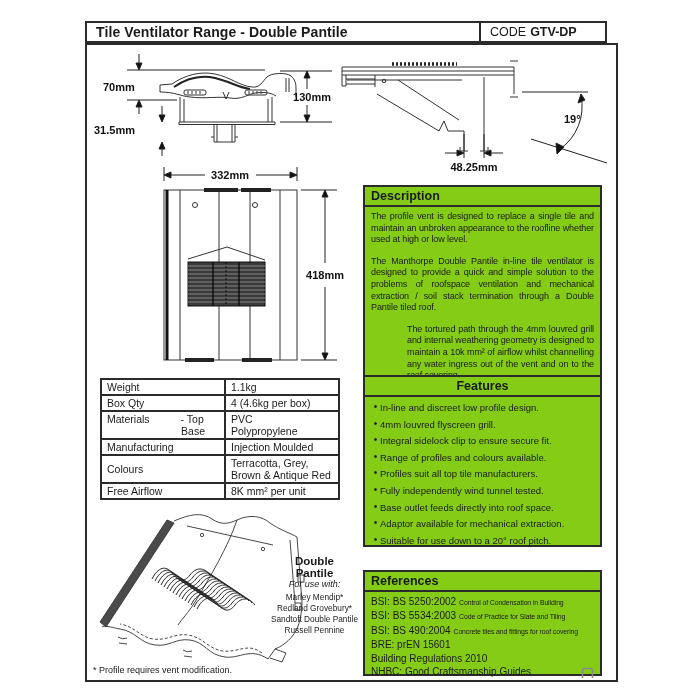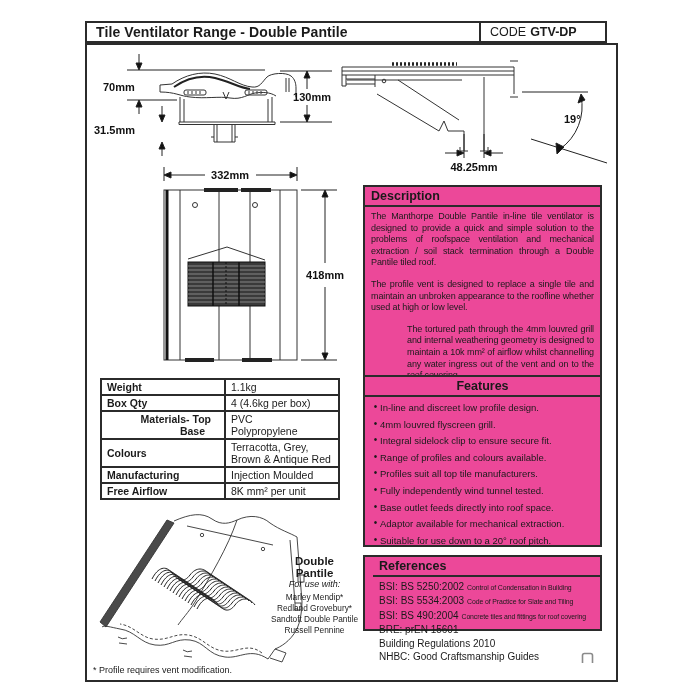--- a/index.html
+++ b/index.html
@@ -10,37 +10,37 @@
        display:flex;align-items:center;box-sizing:border-box;background:#fff;}
   .hdr-title{flex:1;padding-left:9px;font-weight:bold;font-size:14px;letter-spacing:0.1px;}
   .hdr-code{width:126px;height:100%;border-left:2px solid #2b2b2b;display:flex;align-items:center;
             padding-left:9px;font-size:12.5px;box-sizing:border-box;}
   .hdr-code b{margin-left:4px;}
   
   .mainbox{position:absolute;left:85px;top:43px;width:533px;height:639px;border:2px solid #2b2b2b;
            box-sizing:border-box;background:#fff;}
   .abs{position:absolute;}
   
-  .panel{position:absolute;left:276px;width:239px;border:2px solid #2b2b2b;box-sizing:border-box;background:#ec4899;}
+  .panel{position:absolute;left:276px;width:239px;border:2px solid #2b2b2b;box-sizing:border-box;background:#84cc16;}
   .panel-title{font-weight:bold;font-size:12.5px;padding:2px 6px 2px 6px;border-bottom:2px solid #2b2b2b;}
   .desc-body{padding:4px 6px 2px 6px;font-size:9px;line-height:11.6px;text-align:justify;letter-spacing:-0.1px;}
   .desc-body p{margin:0 0 10px 0;}
   .desc-body p:last-child{margin-bottom:0;margin-left:36px;}
   .feat-body{padding:5px 6px 2px 6px;}
   .feat{display:flex;align-items:flex-start;font-size:9.5px;line-height:11px;margin-bottom:5.6px;}
   .feat .blt{width:9px;font-size:10px;line-height:10px;}
   .ref-body{padding:3px 6px 2px 6px;position:relative;}
   .ref-line{white-space:nowrap;font-size:10px;line-height:13.4px;}
   .ref-line .det{font-size:6.9px;letter-spacing:-0.1px;margin-left:3px;}
   
   table.spec{position:absolute;left:13px;top:333px;width:240px;border-collapse:collapse;
              font-size:10.5px;table-layout:fixed;}
   table.spec td{border:2px solid #2b2b2b;padding:1px 5px;vertical-align:middle;background:#fff;}
-  table.spec td.lab{font-weight:bold;width:112px;}
-  .mat-line{display:flex;justify-content:flex-end;}
+  table.spec td.lab{font-weight:normal;width:112px;}
+  .mat-line{display:flex;justify-content:flex-start;gap:31px;}
   .mat-base{text-align:right;padding-right:14px;}
   
   .tilecap{position:absolute;left:180px;top:510px;width:95px;text-align:center;}
   .tilecap .nm{font-weight:bold;font-size:11.5px;line-height:12px;}
   .tilecap .fu{font-style:italic;font-size:9px;margin-bottom:3px;}
   .tilecap .ct{font-size:8.3px;line-height:11px;color:#222;}
   .footnote{position:absolute;left:6px;top:620px;font-size:9px;color:#1a1a1a;}
   svg{display:block;}
   .dwg text{font-family:"Liberation Sans","DejaVu Sans",sans-serif;font-weight:bold;font-size:11px;fill:#111;}
   .wm{position:absolute;right:6px;bottom:2px;}
@@ -175,29 +175,29 @@
             <span style="padding-right:8px;">- Top</span>
           </div>
           <div class="mat-base">Base</div>
         </td>
         <td>
           <div>PVC</div>
           <div>Polypropylene</div>
         </td>
       </tr>
       <tr>
+        <td class="lab">Manufacturing</td>
+        <td>Injection Moulded</td>
+      </tr>
+      <tr>
         <td class="lab">Colours</td>
         <td>
           <div>Terracotta, Grey,</div>
           <div>Brown &amp; Antique Red</div>
         </td>
-      </tr>
-      <tr>
-        <td class="lab">Manufacturing</td>
-        <td>Injection Moulded</td>
       </tr>
       <tr>
         <td class="lab">Free Airflow</td>
         <td>8K mm² per unit</td>
       </tr>
     </tbody>
       </table>
 
     <svg class="abs dwg" style="left:3px;top:462px;" width="215" height="165" viewBox="0 0 215 165">
       <defs>
@@ -247,22 +247,22 @@
       <div class="ct">Redland Grovebury*</div>
       <div class="ct">Sandtoft Double Pantile</div>
       <div class="ct">Russell Pennine</div>
     </div>
 
     <div class="footnote">* Profile requires vent modification.</div>
 
     <div class="panel" style="top:140px;height:192px;">
       <div class="panel-title">Description</div>
       <div class="desc-body">
+        <p>The profile vent is designed to replace a single tile and maintain an unbroken appearance to the roofline whether used at high or low level.</p>
         <p>The Manthorpe Double Pantile in-line tile ventilator is designed to provide a quick and simple solution to the problems of roofspace ventilation and mechanical extraction / soil stack termination through a Double Pantile tiled roof.</p>
-        <p>The profile vent is designed to replace a single tile and maintain an unbroken appearance to the roofline whether used at high or low level.</p>
         <p>The tortured path through the 4mm louvred grill and internal weathering geometry is designed to maintain a 10k mm² of airflow whilst channelling any water ingress out of the vent and on to the roof covering.</p>
       </div>
     </div>
 
     <div class="panel" style="top:330px;height:172px;text-align:center;">
       <div class="panel-title">Features</div>
       <div class="feat-body">
         <div class="feat">
             <span class="blt">•</span>
             <span>In-line and discreet low profile design.</span>
@@ -295,21 +295,21 @@
             <span class="blt">•</span>
             <span>Adaptor available for mechanical extraction.</span>
           </div>
         <div class="feat">
             <span class="blt">•</span>
             <span>Suitable for use down to a 20° roof pitch.</span>
           </div>
       </div>
     </div>
 
-    <div class="panel" style="top:510px;height:76px;padding-left:8px;">
+    <div class="panel" style="top:525px;height:106px;">
       <div class="panel-title">References</div>
       <div class="ref-body">
         <div class="ref-line"><span>BSI: BS 5250:2002</span><span class="det">Control of Condensation in Building</span></div>
         <div class="ref-line"><span>BSI: BS 5534:2003</span><span class="det">Code of Practice for Slate and Tiling</span></div>
         <div class="ref-line"><span>BSI: BS 490:2004</span><span class="det">Concrete tiles and fittings for roof covering</span></div>
         <div class="ref-line"><span>BRE: prEN 15601</span></div>
         <div class="ref-line"><span>Building Regulations 2010</span></div>
         <div class="ref-line"><span>NHBC: Good Craftsmanship Guides</span></div>
         <svg class="wm" width="13" height="11" viewBox="0 0 13 11">
           <path d="M 1.5,11 L 1.5,3.5 Q 1.5,1.5 3.5,1.5 L 9.5,1.5 Q 11.5,1.5 11.5,3.5 L 11.5,11" stroke="#8a8a8a" stroke-width="1.6" fill="none"></path>

